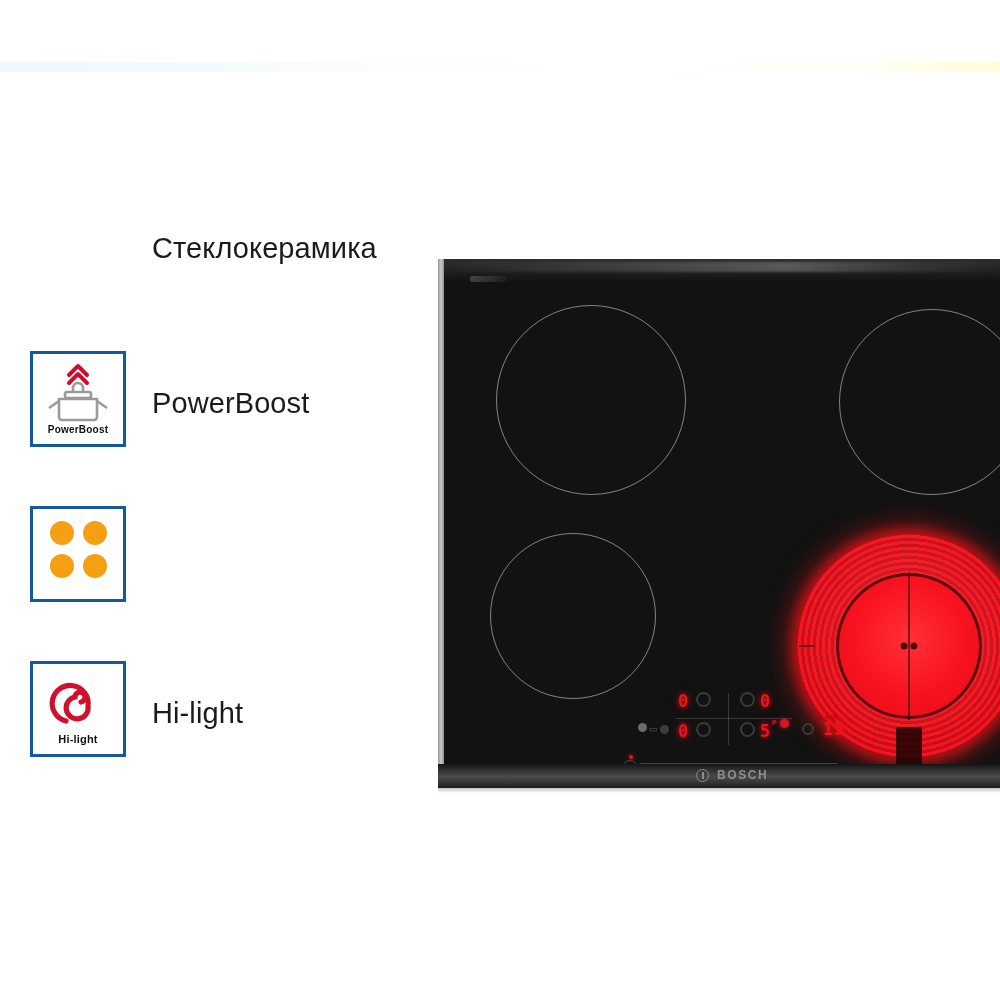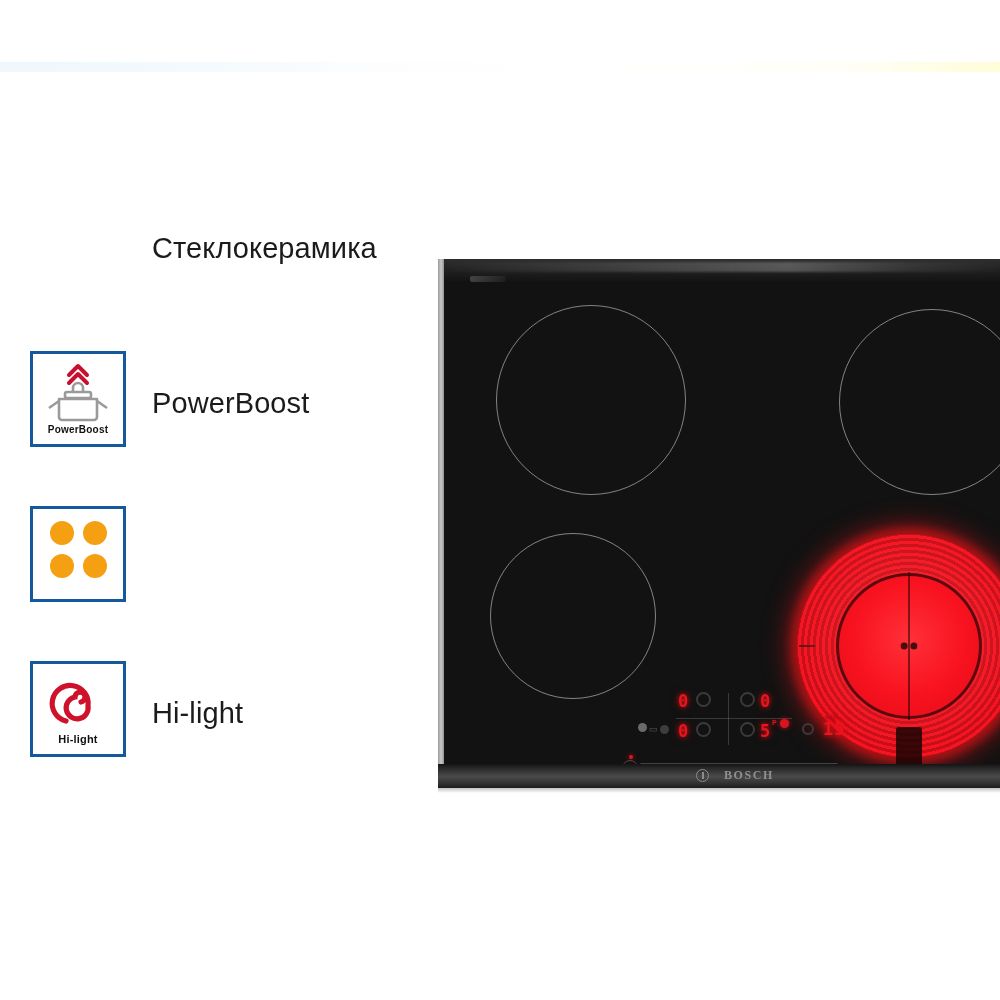--- a/index.html
+++ b/index.html
@@ -384,22 +384,21 @@
     position: absolute;
     left: 0; top: 529px;
     width: 562px; height: 5px;
     background: linear-gradient(180deg, rgba(120,120,120,0.45), rgba(255,255,255,0));
   }
   .bosch {
     position: absolute;
     left: 258px; top: 4px;
     display: flex;
     align-items: center;
-    gap: 15px;
-    font-family: Liberation Serif, serif;
+    gap: 8px;
   }
   .bosch-mark {
     width: 13px; height: 13px;
     border-radius: 50%;
     border: 1.5px solid #8d8d8d;
     box-sizing: border-box;
     position: relative;
   }
   .bosch-mark::after {
     content: "";

